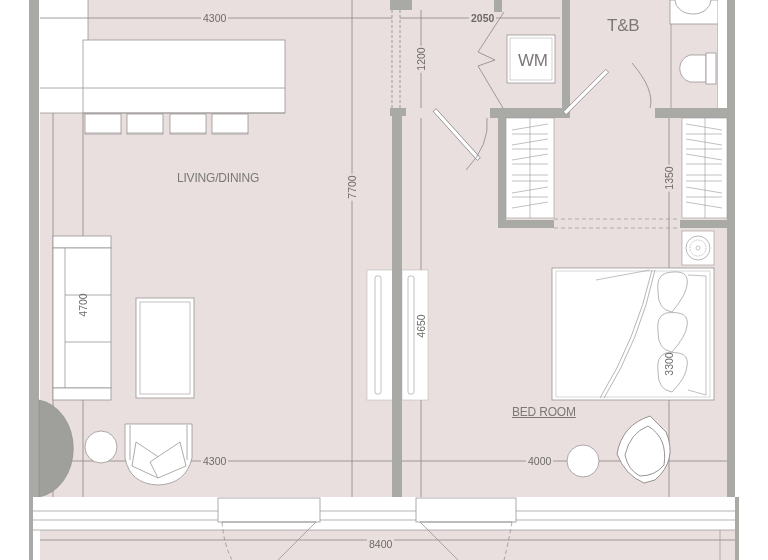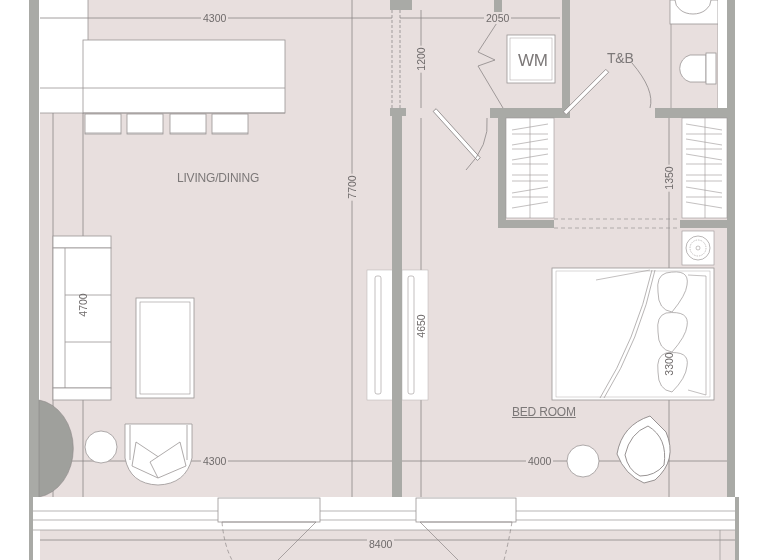--- a/index.html
+++ b/index.html
@@ -242,27 +242,27 @@
       <line x1="420" y1="522" x2="458" y2="560" stroke-dasharray="none"></line>
     </g>
 
     <g stroke="#9a9595" stroke-width="0.7">
       <line x1="720" y1="530" x2="720" y2="560"></line>
     </g>
   </svg>
 
   
   <div class="room-label" style="left:177px; top:171px;">LIVING/DINING</div>
-  <div class="room-label" style="left:607px; top:16px; font-size:14px;margin-top:34px;">T&amp;B</div>
+  <div class="room-label" style="left:607px; top:16px; font-size:17px;">T&amp;B</div>
   <div class="room-label" style="left:512px; top:405px;text-decoration:underline;">BED ROOM</div>
   <div class="room-label" style="left:518px; top:51px; font-size:17px;">WM</div>
 
   
   <div class="dim" style="left:201px; top:12px;">4300</div>
-  <div class="dim" style="left:484px; top:12px;">2050</div>
+  <div class="dim" style="left:469px; top:12px;font-weight:bold;">2050</div>
   <div class="dim v" style="left:407px; top:53px;">1200</div>
   <div class="dim v" style="left:338px; top:181px;">7700</div>
   <div class="dim v" style="left:69px; top:299px; background:transparent;">4700</div>
   <div class="dim v" style="left:407px; top:320px; background:transparent;">4650</div>
   <div class="dim v" style="left:655px; top:172px;">1350</div>
   <div class="dim v" style="left:655px; top:358px; background:transparent;">3300</div>
   <div class="dim" style="left:201px; top:455px;">4300</div>
   <div class="dim" style="left:526px; top:455px;">4000</div>
   <div class="dim" style="left:367px; top:538px;">8400</div>
 </div>

